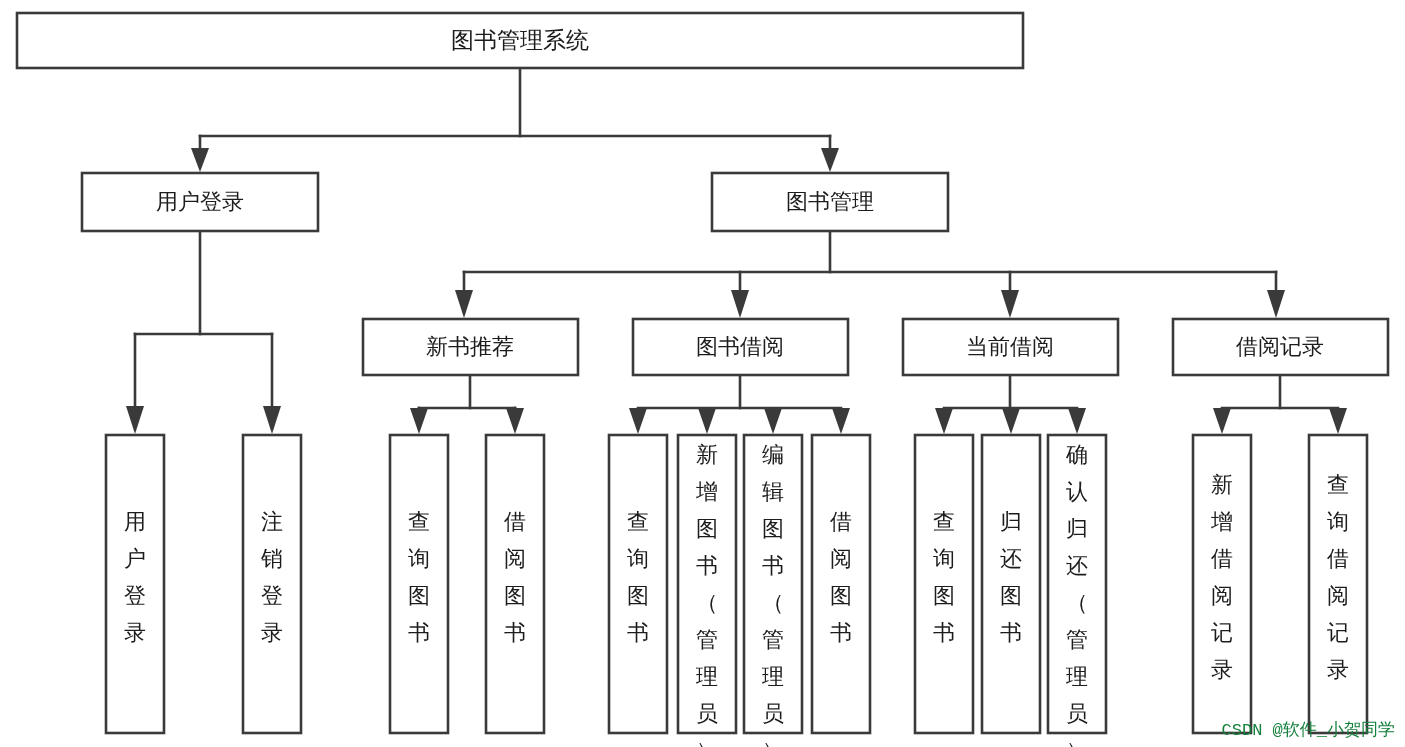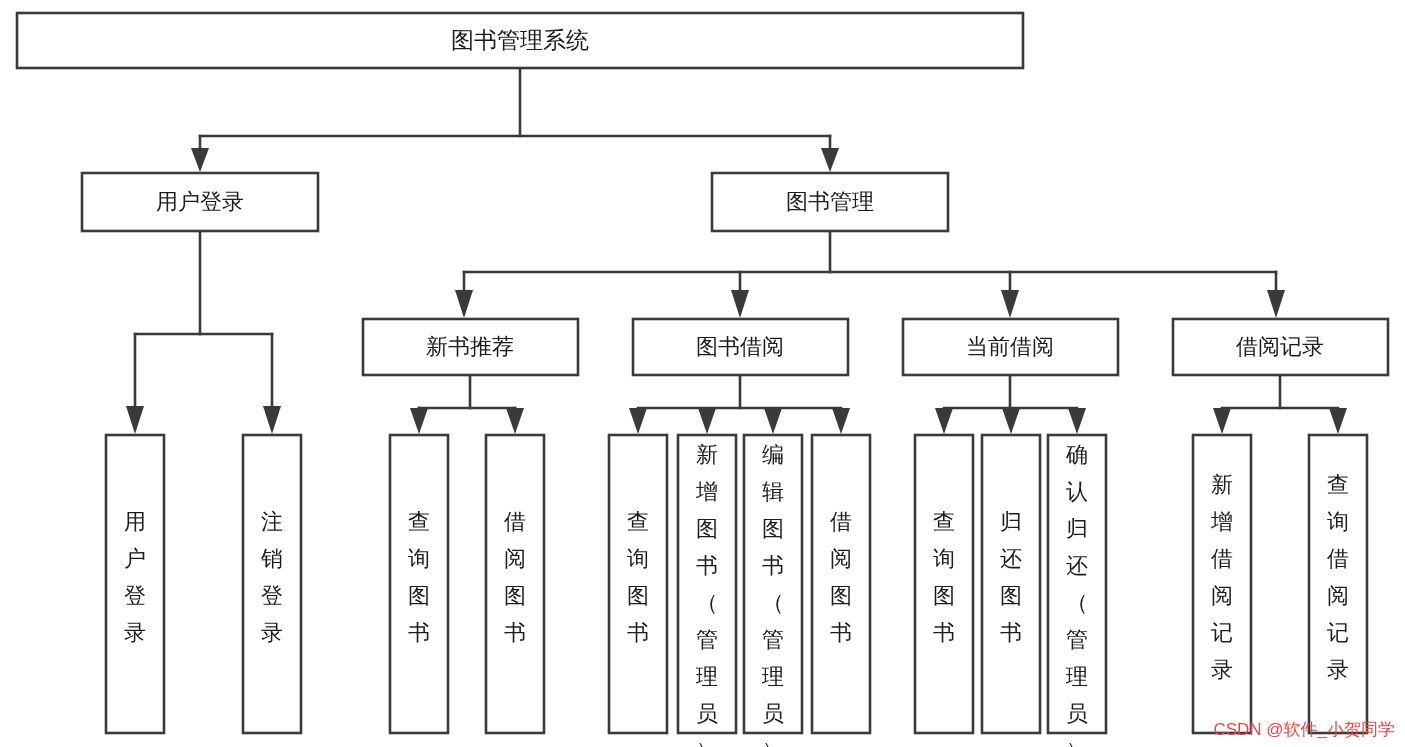--- a/index.html
+++ b/index.html
@@ -54,23 +54,23 @@
     stroke-linecap: square;
   }
   .arrow-head {
     fill: #3a3a3a;
     stroke: none;
   }
   .watermark {
     position: absolute;
     right: 10px;
     bottom: 6px;
-    font-family: Liberation Sans, sans-serif;
+    font-family: Liberation Mono, monospace;
     font-size: 17px;
-    color: #ef4444;
+    color: #15803d;
     white-space: nowrap;
     user-select: none;
     margin-left: 23px;
   }
 </style>
 </head>
 <body>
 
 <div id="diagram-root">
   <svg id="chart" viewBox="0 0 1405 747" xmlns="http://www.w3.org/2000/svg">

